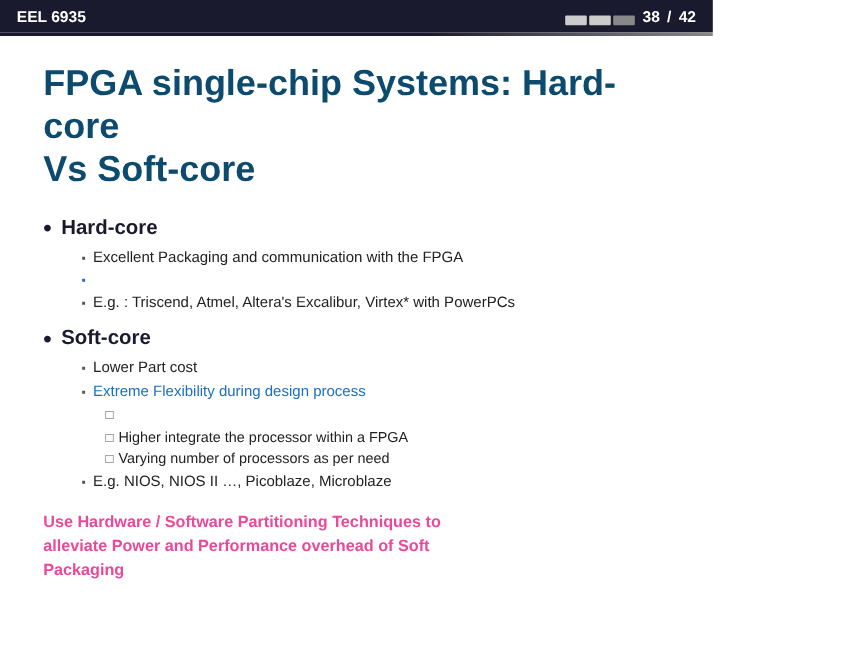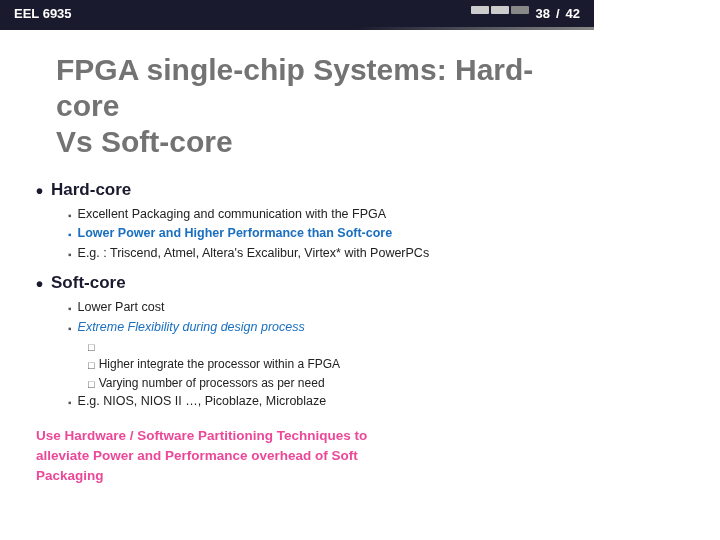--- a/index.html
+++ b/index.html
@@ -21,21 +21,21 @@
       justify-content: space-between;
       align-items: center;
       padding: 6px 14px 6px 14px;
       background: #1a1a2e;
       color: #ffffff;
       font-size: 13px;
       font-weight: bold;
     }
     .top-bar-right {
       display: flex;
-      align-items: flex-start;
+      align-items: flex-end;
       gap: 6px;
     }
     .slide-progress-bar {
       display: flex;
       gap: 2px;
       align-items: center;
     }
     .prog-segment {
       height: 8px;
       width: 18px;
@@ -44,24 +44,23 @@
     }
     .prog-segment.filled {
       background: #cccccc;
     }
     .content-area {
       padding: 22px 36px 16px 36px;
     }
     .main-title {
       font-size: 30px;
       font-weight: bold;
-      color: #737373;
+      color: #0c4a6e;
       line-height: 1.2;
       margin-bottom: 20px;
-      margin-left: 20px;
     }
     .bullet-section {
       margin-bottom: 10px;
     }
     .bullet-main {
       font-size: 17px;
       font-weight: bold;
       color: #1a1a2e;
       margin-bottom: 4px;
       display: flex;
@@ -109,21 +108,20 @@
       gap: 4px;
     }
     .sub-sub-item .sq {
       font-size: 11px;
       color: #555;
       flex-shrink: 0;
       margin-top: 2px;
     }
     .italic-blue {
       color: #1a6fbf;
-      font-style: italic;
     }
     .footer-text {
       margin-top: 14px;
       font-size: 13.5px;
       font-weight: bold;
       color: #ec4899;
       line-height: 1.5;
     }
     .divider-top {
       height: 3px;
@@ -160,21 +158,20 @@
         <span class="bullet-dot">•</span>
         <span>Hard-core</span>
       </div>
       <div class="sub-items">
         <div class="sub-item">
           <span class="tri">▪</span>
           <span>Excellent Packaging  and communication with the FPGA</span>
         </div>
         <div class="sub-item bold-blue">
           <span class="tri" style="color:#1a6fbf;">▪</span>
-          <span>Lower Power and Higher Performance than Soft-core</span>
         </div>
         <div class="sub-item">
           <span class="tri">▪</span>
           <span>E.g. : Triscend, Atmel, Altera's Excalibur, Virtex* with PowerPCs</span>
         </div>
       </div>
     </div>
 
     <div class="bullet-section">
       <div class="bullet-main">

